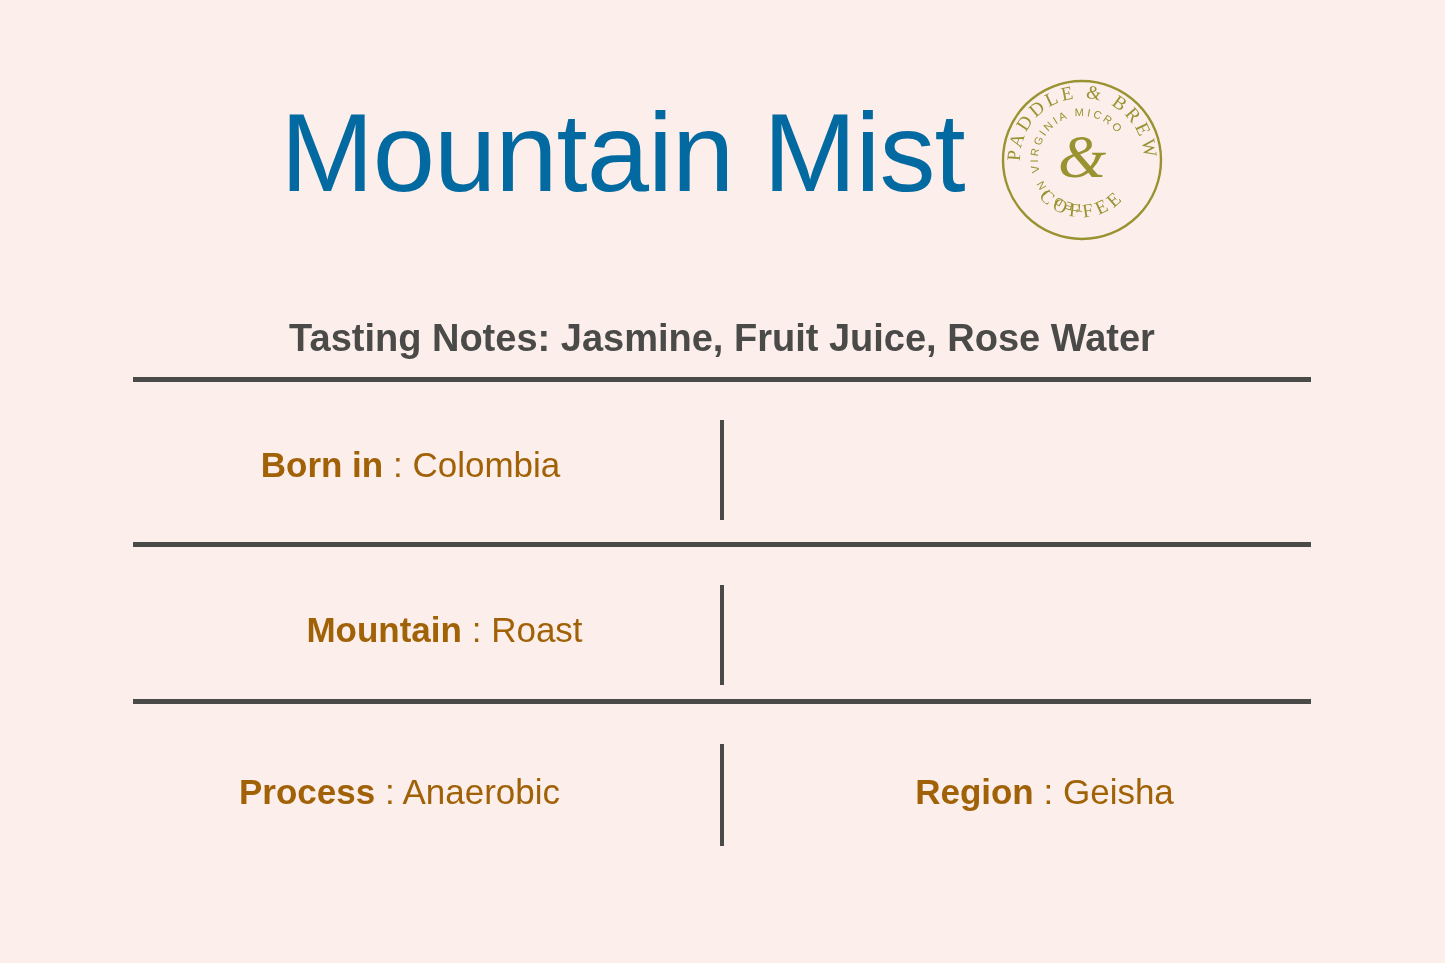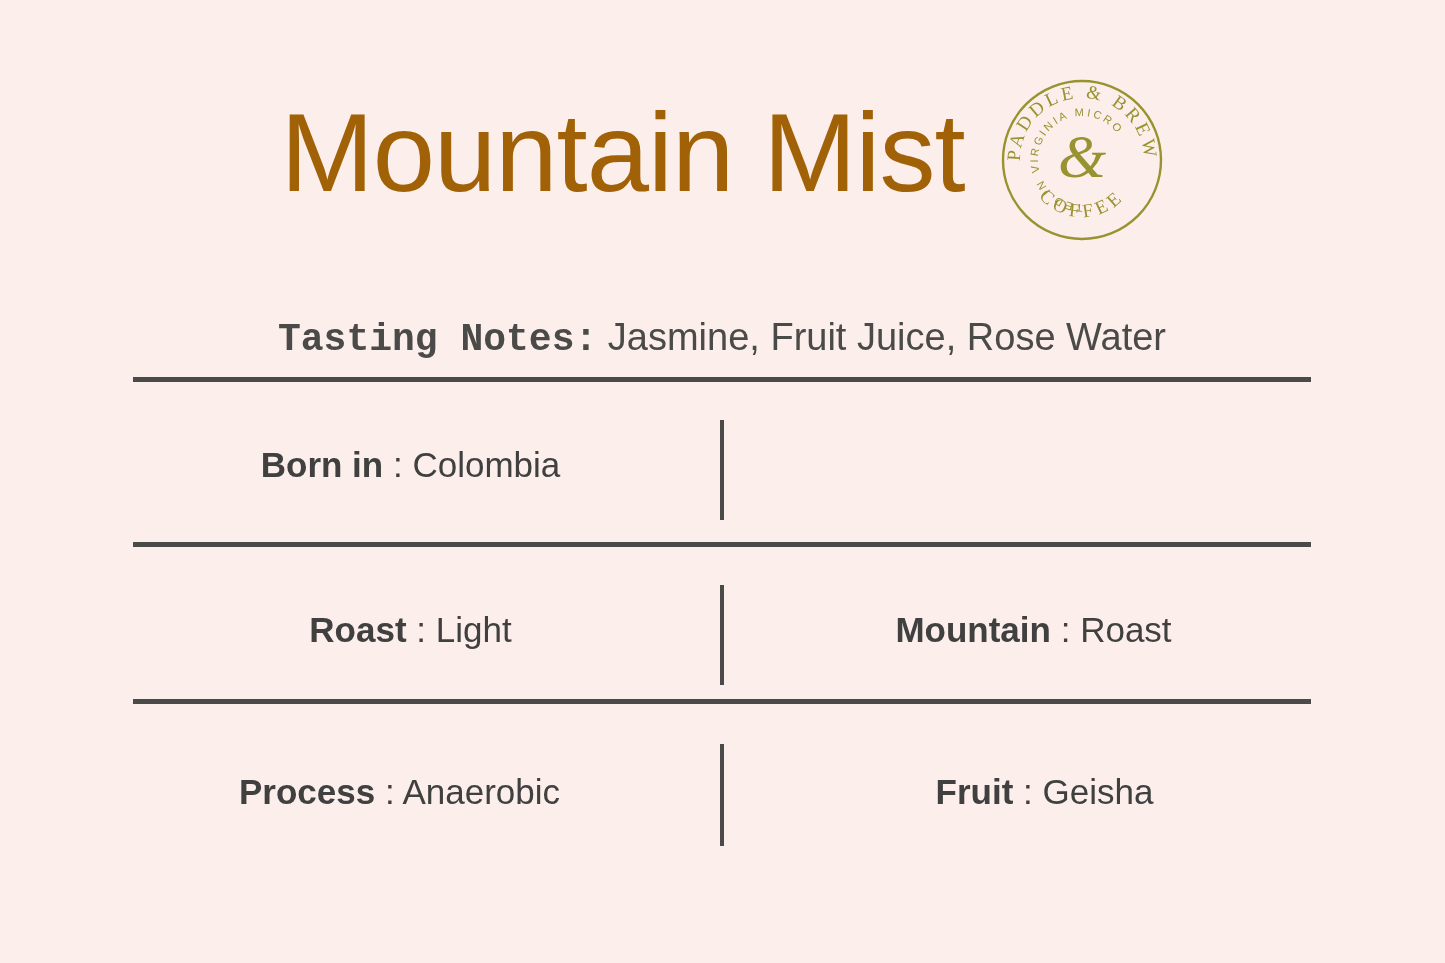--- a/index.html
+++ b/index.html
@@ -29,21 +29,21 @@
     width: 1445px;
     height: 190px;
     display: flex;
     align-items: center;
     justify-content: center;
     gap: 34px;
   }
   .product-title {
     font-size: 112px;
     font-weight: 400;
-    color: #a16207;
+    color: #0369a1;
     letter-spacing: -1px;
     line-height: 1;
     white-space: nowrap;
   }
 
   
   .logo-badge {
     width: 166px;
     height: 166px;
     position: relative;
@@ -62,22 +62,22 @@
     display: flex;
     align-items: center;
     justify-content: center;
   }
   .tasting-text {
     font-size: 38px;
     color: #4A4A48;
     white-space: nowrap;
     letter-spacing: 0px;
   }
-  .tasting-text .tn-label { font-weight: 700; font-family: Liberation Mono, monospace; }
-  .tasting-text .tn-value { font-weight: 400; }
+  .tasting-text .tn-label { font-weight: 700; }
+  .tasting-text .tn-value { font-weight: 700; }
 
   
   .hrule {
     position: absolute;
     left: 133px;
     width: 1178px;
     height: 5px;
     background: #4A4A48;
   }
   .hrule.r1 { top: 377px; }
@@ -103,21 +103,21 @@
     width: 50%;
     display: flex;
     align-items: center;
     justify-content: center;
     box-sizing: border-box;
   }
   .spec-cell.left  { padding-right: 34px; }
   .spec-cell.right { padding-left: 34px; }
   .spec-text {
     font-size: 35px;
-    color: #404040;
+    color: #a16207;
     white-space: nowrap;
   }
   .spec-text .sp-label { font-weight: 700; }
   .spec-text .sp-sep   { font-weight: 400; }
   .spec-text .sp-value { font-weight: 400; }
 
   .vdivider {
     position: absolute;
     left: 50%;
     transform: translateX(-50%);
@@ -178,41 +178,36 @@
     <div class="spec-row row1">
       <div class="spec-cell left">
         <div class="spec-text">
           <span class="sp-label">Born in</span><span class="sp-sep"> : </span><span class="sp-value">Colombia</span>
         </div>
       </div>
       <div class="vdivider"></div>
     </div>
 
     <div class="spec-row row2">
-      <div class="spec-cell left">
-        <div class="spec-text">
-          <span class="sp-label">Roast</span><span class="sp-sep"> : </span><span class="sp-value">Light</span>
-        </div>
-      </div>
       <div class="vdivider"></div>
       <div class="spec-cell right">
         <div class="spec-text">
           <span class="sp-label">Mountain</span><span class="sp-sep"> : </span><span class="sp-value">Roast</span>
         </div>
       </div>
     </div>
 
     <div class="spec-row row3">
       <div class="spec-cell left">
         <div class="spec-text">
           <span class="sp-label">Process</span><span class="sp-sep"> : </span><span class="sp-value">Anaerobic</span>
         </div>
       </div>
       <div class="vdivider"></div>
       <div class="spec-cell right">
         <div class="spec-text">
-          <span class="sp-label">Fruit</span><span class="sp-sep"> : </span><span class="sp-value">Geisha</span>
+          <span class="sp-label">Region</span><span class="sp-sep"> : </span><span class="sp-value">Geisha</span>
         </div>
       </div>
     </div>
 
   </div>
 </div>
 
 </body></html>

